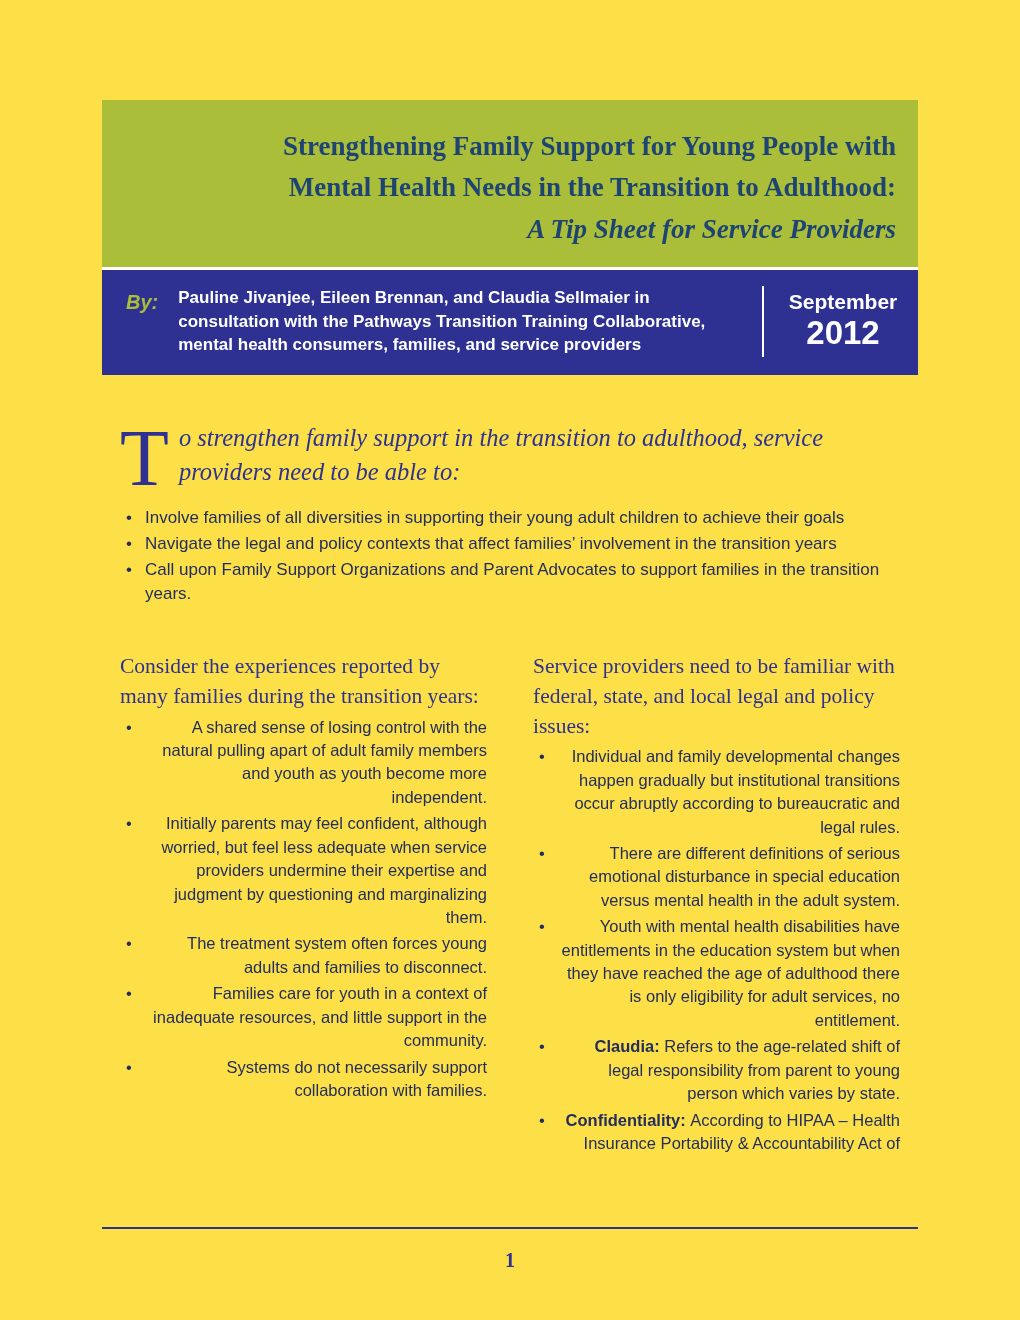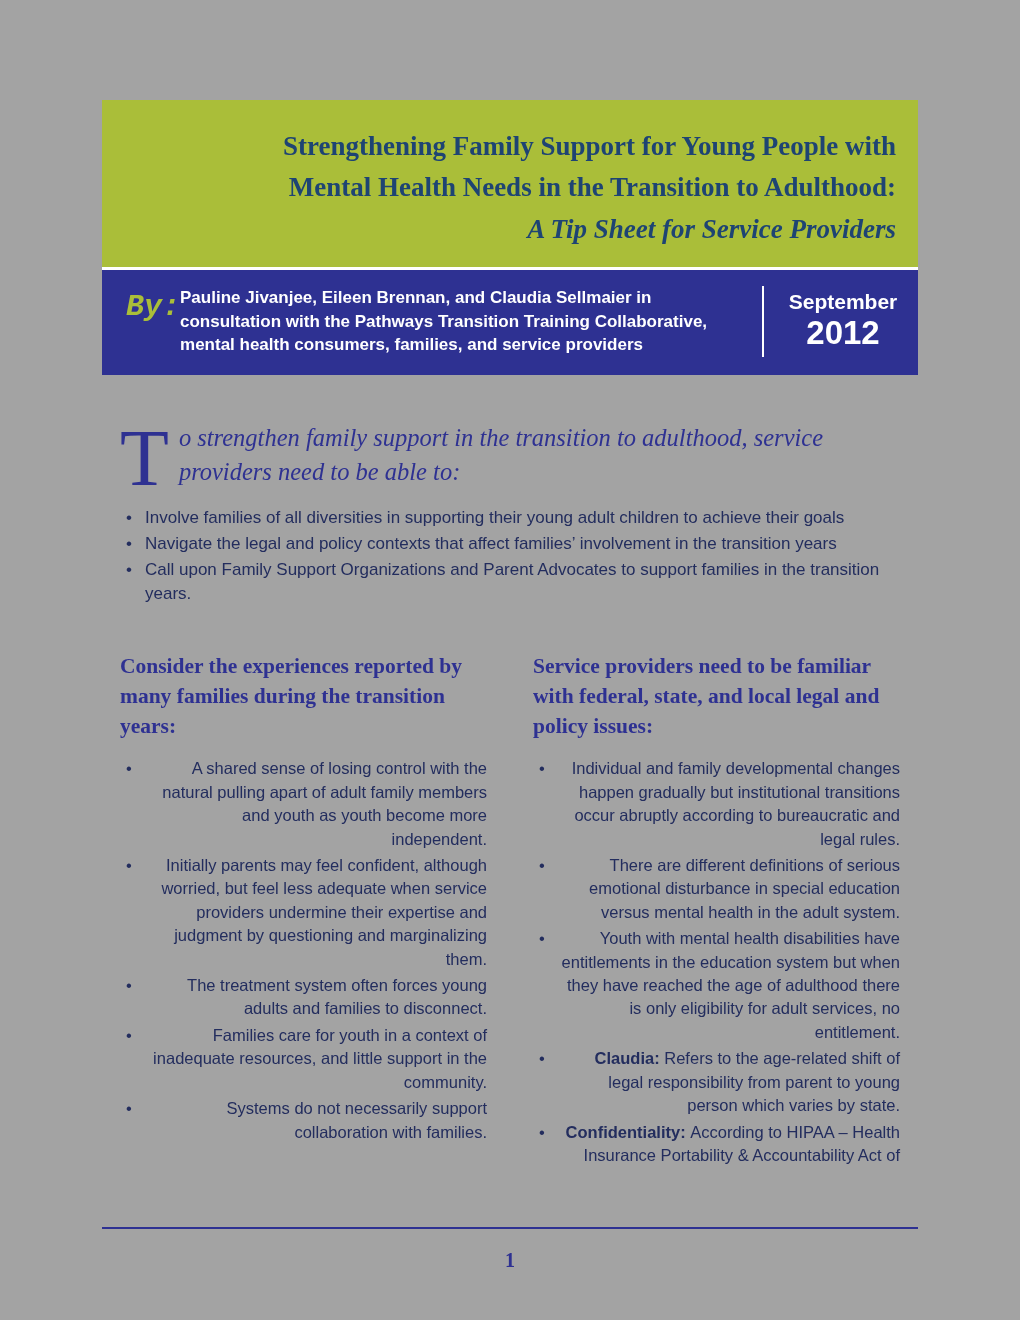--- a/index.html
+++ b/index.html
@@ -3,21 +3,21 @@
 <meta charset="utf-8">
 <style>
   * { margin:0; padding:0; box-sizing:border-box; }
   html,body { background:#ffffff; }
   body {
     font-family:"Liberation Sans","DejaVu Sans",sans-serif;
     width:1020px;
   }
   .page {
     width:1020px; height:1320px;
-    background:#a3a3a3;
+    background:#fde047;
     display:flex; flex-direction:column;
     padding:100px 102px 0 102px;
   }
 
   
   .banner {
     background:var(--green,#aabe39);
     padding:26px 22px 18px 22px;
     text-align:right;
   }
@@ -37,25 +37,25 @@
 
   
   .byline-bar {
     background:var(--navy,#2e3192);
     color:#fff;
     display:flex; align-items:stretch;
     padding:16px 16px 18px 24px;
     border-top:3px solid #fff;
   }
   .by-label {
-    font-family:Liberation Mono, monospace;
+    font-family:Liberation Sans, sans-serif;
     font-style:italic; font-weight:bold;
-    font-size:30px; line-height:1;
+    font-size:20px; line-height:1;
     color:var(--green,#aabe39);
-    padding-top:6px;
+    margin-right:20px; padding-top:6px;
     flex:0 0 auto;
   }
   .authors {
     font-size:17px; font-weight:bold; line-height:1.4;
     max-width:555px;
   }
   .byline-date {
     margin-left:auto;
     border-left:2px solid #fff;
     padding:4px 0 0 20px;
@@ -93,24 +93,24 @@
   }
   ul.bullets li::before {
     content:"\2022";
     position:absolute; left:6px;
   }
 
   .columns { display:flex; gap:46px; margin-top:46px; }
   .col { flex:1; min-width:0; }
   .col h2 {
     font-family:"Liberation Serif","DejaVu Serif",serif;
-    font-weight:bold;
+    font-weight:normal;
     font-size:21.5px; line-height:1.38;
     color:var(--heading-blue,#2e3192);
-    margin-bottom:16px;
+    margin-bottom:4px;
   }
   .col ul.bullets { margin-top:0;text-align:right; }
   .col ul.bullets li { font-size:16.5px; margin-bottom:3px; }
 
   .b-lead { font-weight:bold; }
   .b-lead:empty { display:none; }
   .b-lead::after { content:"\00a0"; }
 
   
   footer { margin-top:auto; padding-bottom:48px; }

